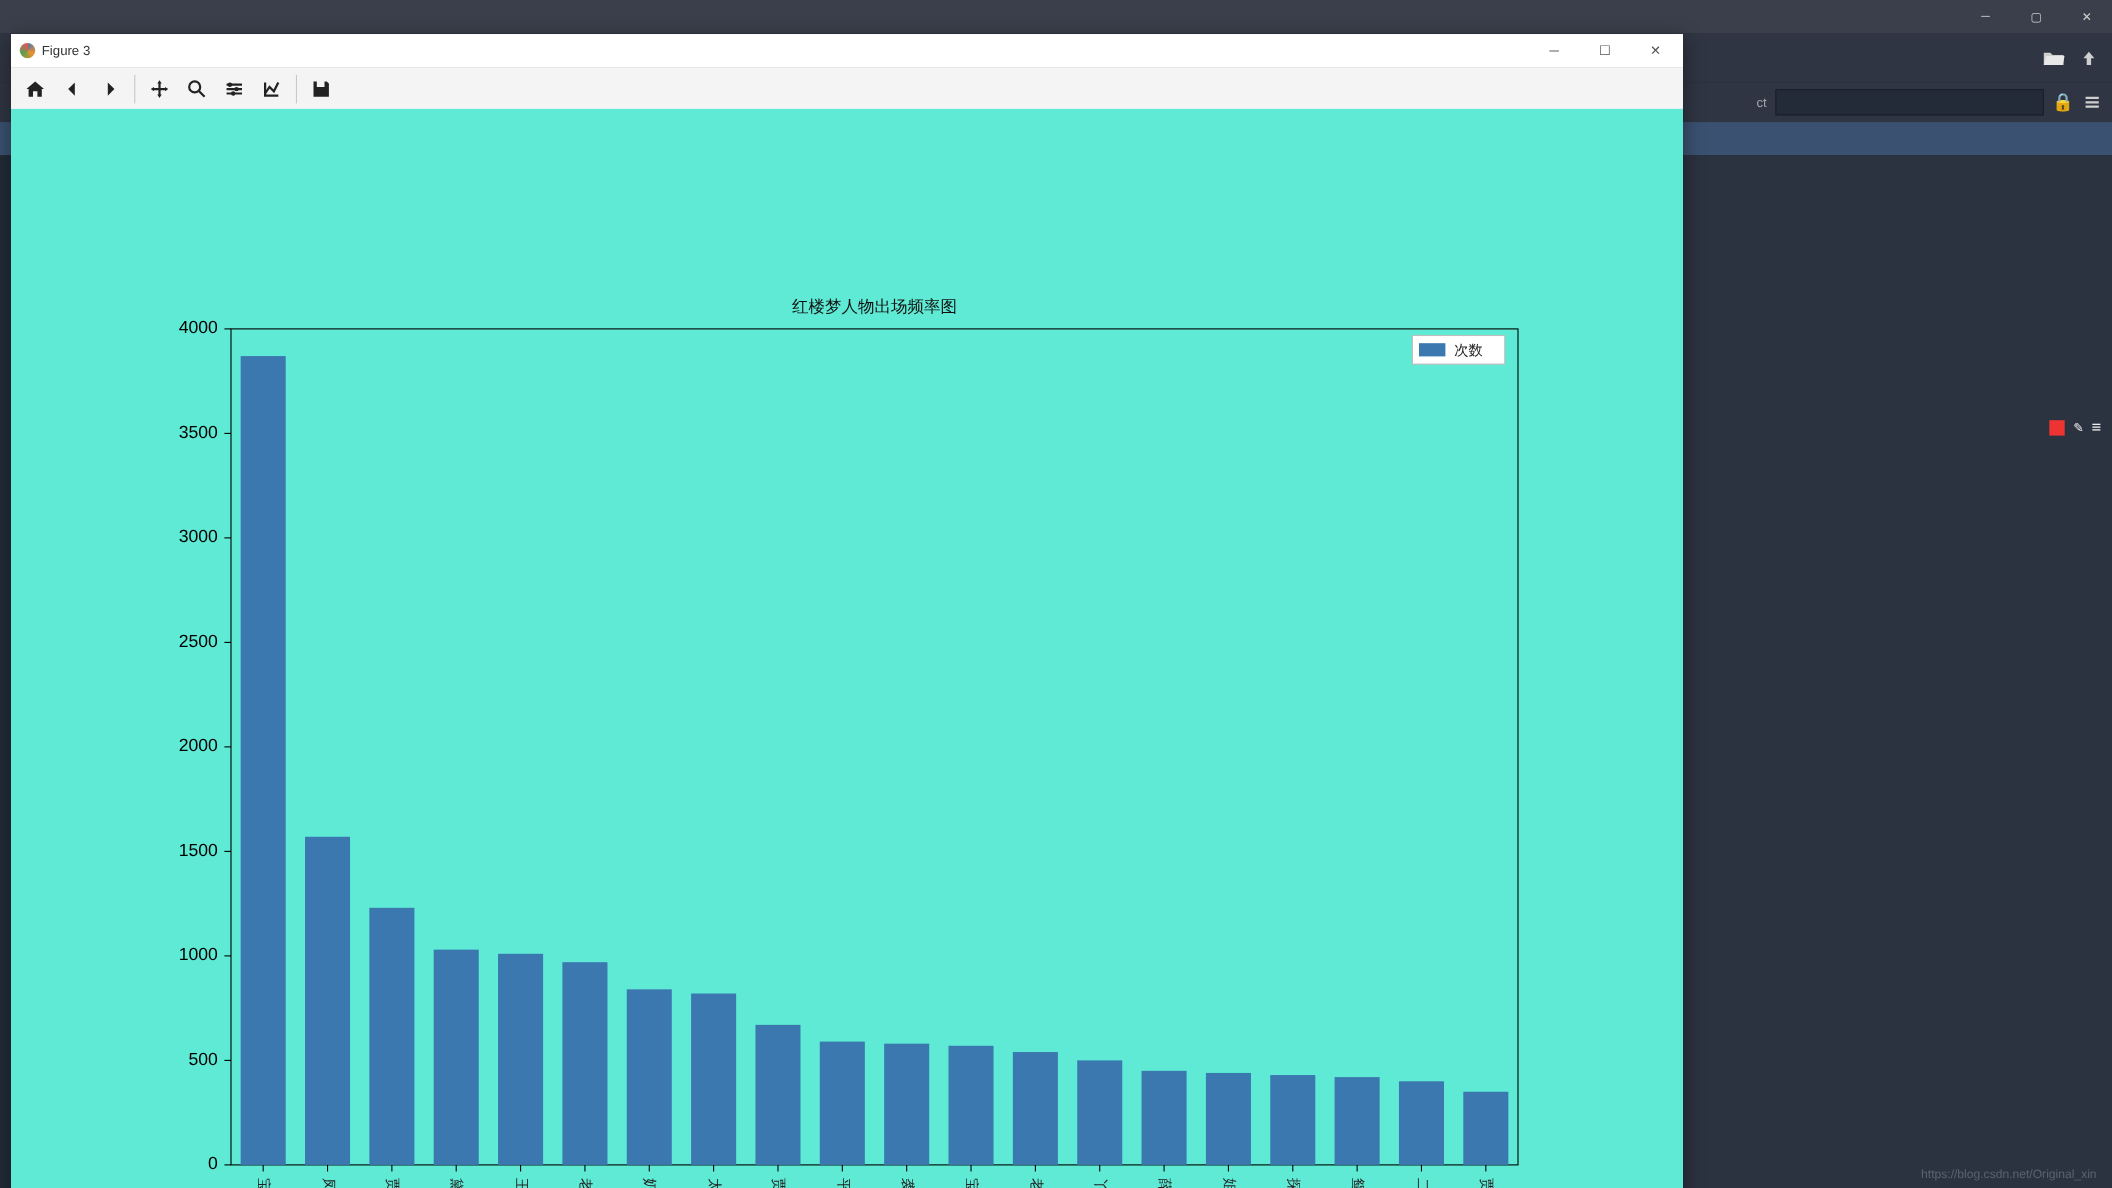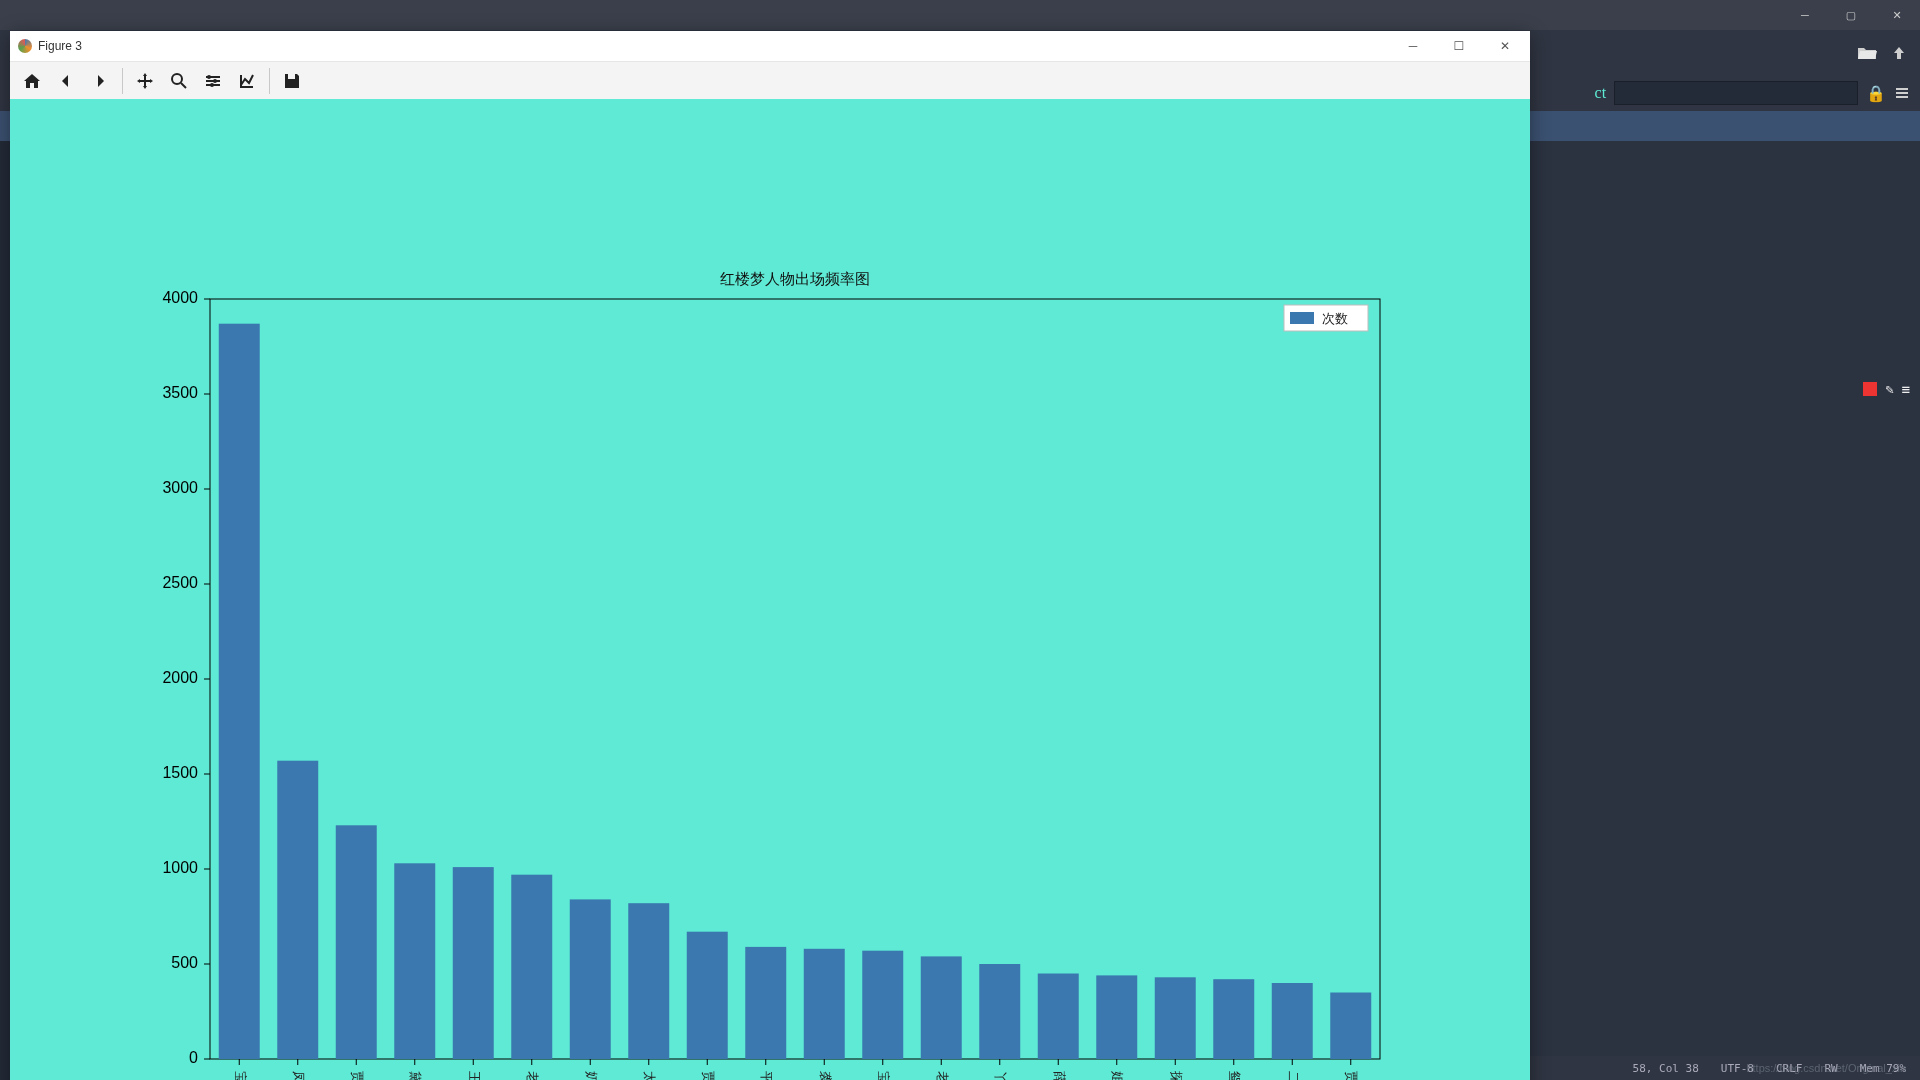--- a/index.html
+++ b/index.html
@@ -60,21 +60,21 @@
           <path fill="#e8e8e8" d="M3 6h17l-2 8H1z"></path>
         </svg>
       </div>
     <div class="ico">
         <svg width="16" height="16" viewBox="0 0 16 16">
           <path fill="#cfcfcf" d="M8 2l5 6H10v6H6V8H3z"></path>
         </svg>
       </div>
   </div>
   <div class="ide-searchrow">
-    <span style="color:#5eead4;font-size:16px;font-family:Liberation Serif, serif;">ct</span>
+    <span style="color:#a3a3a3;font-size:12px;">ct</span>
     <input placeholder="" style="">
     <div class="ico" style="color:#cfcfcf;">🔒</div>
     <div class="ico">
         <svg width="16" height="16" viewBox="0 0 16 16">
           <path stroke="#cfcfcf" stroke-width="2" d="M2 4h12M2 8h12M2 12h12"></path>
         </svg>
       </div>
   </div>
   <div class="ide-bluebar"></div>
 
@@ -108,27 +108,20 @@
 <span class="p">91027)* x1+(-4251.596876171457)* x2+</span>
 <span class="p">(3384.5920623548986)* x4+</span>
 <span class="p">+(928.7193059041846)* x6+</span>
 <span class="p">+(21.991110307491127)* x8+</span>
 <span class="p">(0.036451732872020075)*</span>
 
 <span class="s">on实验/PyExp3/cloud.py'</span><span class="p">, wdir=</span><span class="g">'D:/python实</span></div>
     <div class="bottom-tabs">
       <span>Python console</span>
       <span>History</span>
-    </div>
-    <div class="statusbar">
-      <span>58, Col 38</span>
-      <span>UTF-8</span>
-      <span>CRLF</span>
-      <span>RW</span>
-      <span>Mem 79%</span>
     </div>
   </div>
   <div class="watermark">https://blog.csdn.net/Original_xin</div>
 </div>
 
 <div class="figwin">
   <div class="titlebar">
     <div class="left">
       <div class="mplico"></div>
       <span>Figure 3</span>

